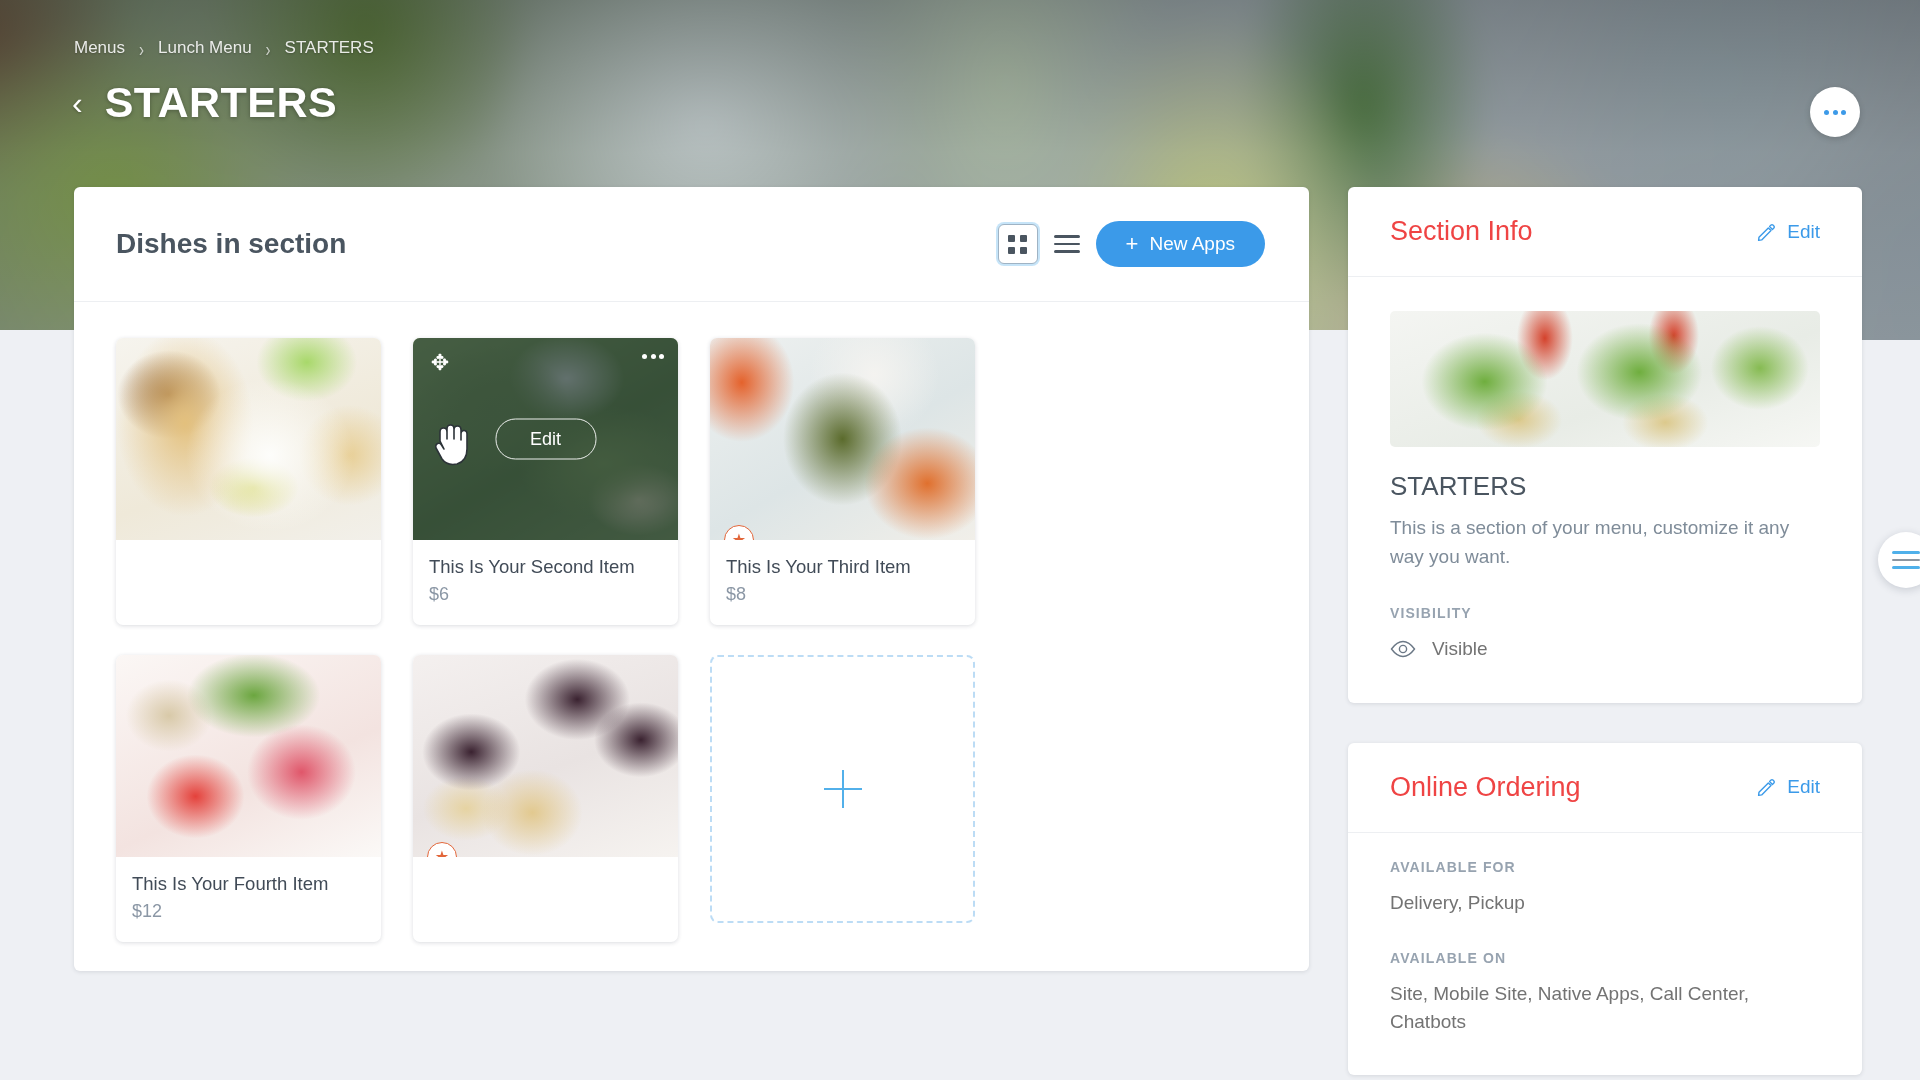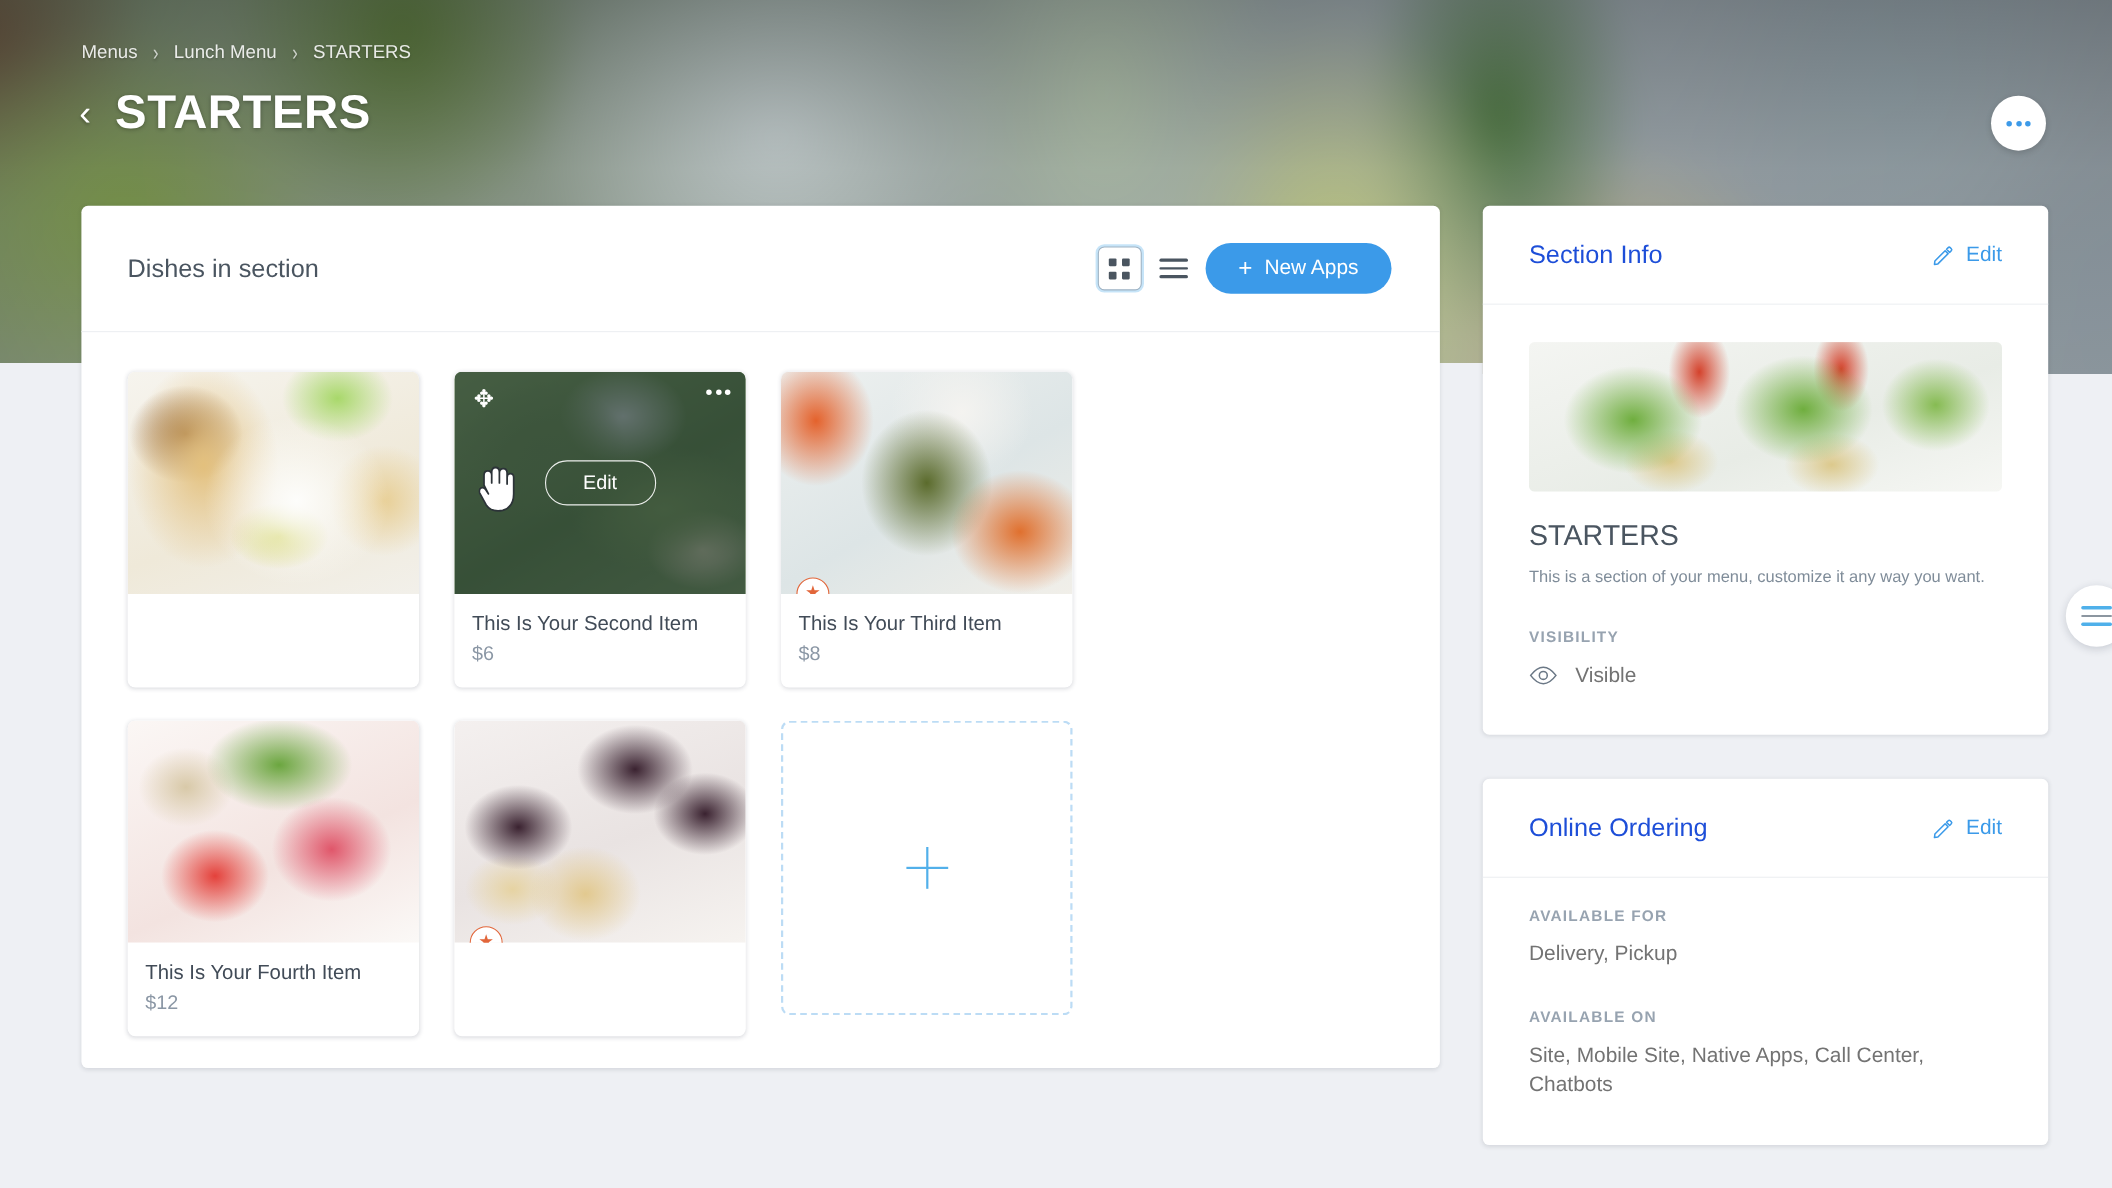--- a/index.html
+++ b/index.html
@@ -86,21 +86,21 @@
   .main-panel {
     position: absolute; left: 74px; top: 187px; width: 1235px; height: 784px;
     background: #fff; border-radius: 6px;
     box-shadow: 0 1px 4px rgba(30,40,60,0.12);
   }
   .panel-head {
     height: 115px; display: flex; align-items: center;
     justify-content: space-between; padding: 0 44px 0 42px;
     border-bottom: 1px solid #edeff2;
   }
-  .panel-head h2 { font-size: 23px; font-weight: normal; color: #4a5560; }
+  .panel-head h2 { font-size: 28px; font-weight: bold; color: #4a5560; }
   .head-tools { display: flex; align-items: center; gap: 14px; }
 
   .view-toggle {
     width: 40px; height: 40px; border: 1px solid #9fb3c4; border-radius: 6px;
     display: grid; grid-template-columns: 7px 7px; grid-template-rows: 7px 7px;
     gap: 5px; align-content: center; justify-content: center;
     box-shadow: 0 0 0 2px rgba(92,178,235,0.35); cursor: pointer; background: #fff;
   }
   .view-toggle span { width: 7px; height: 7px; background: #4a5560; border-radius: 1px; }
   .list-toggle {
@@ -180,29 +180,29 @@
   
   .sidebar { position: absolute; left: 1348px; top: 187px; width: 514px; }
   .side-card {
     background: #fff; border-radius: 6px; box-shadow: 0 1px 4px rgba(30,40,60,0.12);
     margin-bottom: 40px;
   }
   .side-head {
     height: 90px; display: flex; align-items: center; justify-content: space-between;
     padding: 0 42px; border-bottom: 1px solid #edeff2;
   }
-  .side-head h3 { font-size: 23px; font-weight: normal; color: #1d4ed8; }
+  .side-head h3 { font-size: 27px; font-weight: normal; color: #ef4444; }
   .edit-link {
     display: flex; align-items: center; gap: 11px; color: #3b9ae9;
     font-size: 19px; cursor: pointer;
   }
   .side-body { padding: 34px 42px 40px 42px; }
   .side-hero-img { height: 136px; border-radius: 5px; overflow: hidden; position: relative; }
   .side-title { font-size: 26px; color: #4a5560; margin: 24px 0 12px; font-weight: normal; }
-  .side-desc { font-size: 15px; color: #7f8c99; line-height: 1.5; }
+  .side-desc { font-size: 19px; color: #7f8c99; line-height: 1.5; }
   .field-label {
     font-size: 14px; letter-spacing: 1.1px; color: #97a3b0; font-weight: bold;
     margin-top: 34px; margin-bottom: 14px;
   }
   .field-value { font-size: 19px; color: #737373; line-height: 1.45; }
   .visible-row { display: flex; align-items: center; gap: 16px; }
 
   .side-fab {
     position: absolute; left: 1878px; top: 532px; width: 56px; height: 56px;
     border-radius: 50%; background: #fff; box-shadow: 0 2px 8px rgba(30,40,60,0.18);

